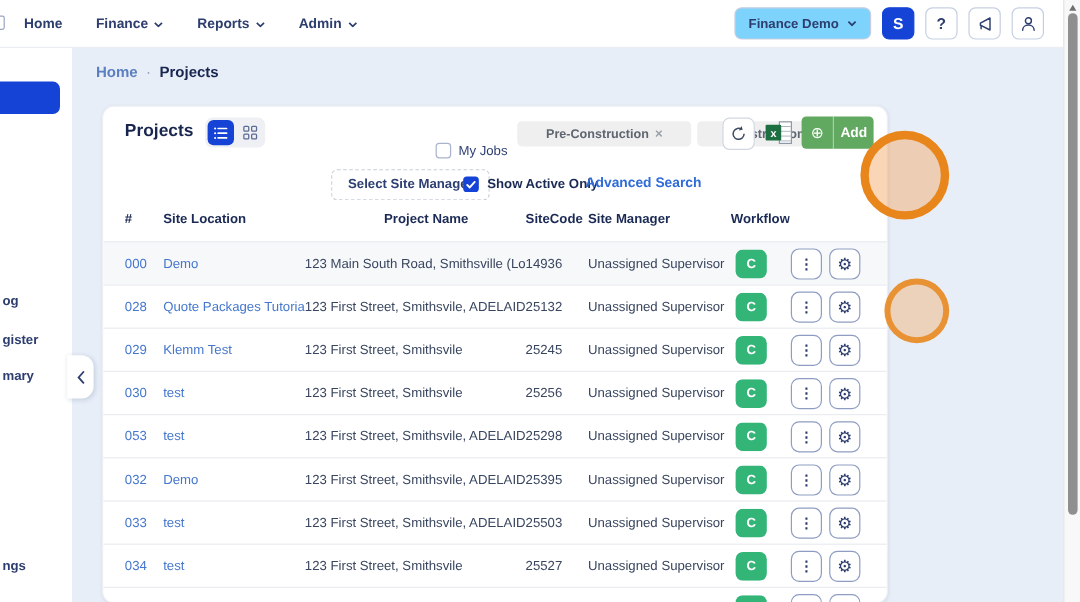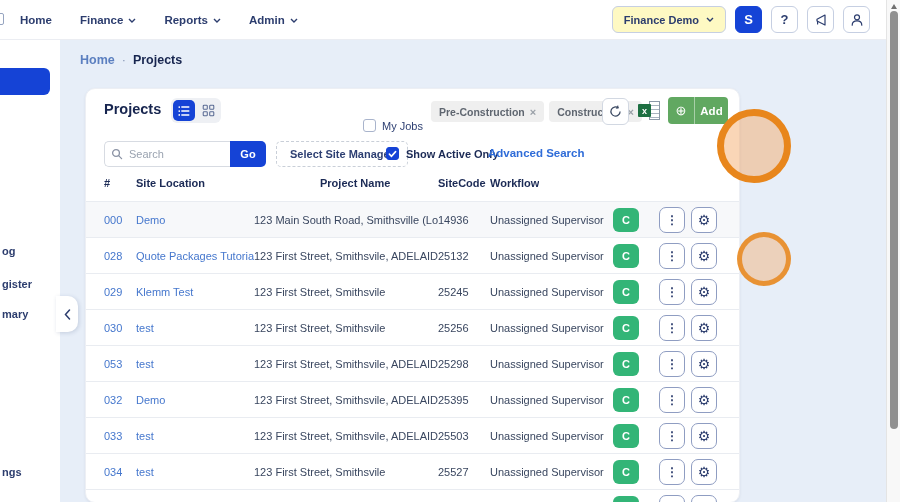--- a/index.html
+++ b/index.html
@@ -6,21 +6,21 @@
   html,body { width:900px; height:502px; overflow:hidden; }
   body { font-family:"Liberation Sans", sans-serif; background:#fff; position:relative; }
   .abs { position:absolute; }
 
   
   #navbar { left:0; top:0; width:886px; height:40px; background:#fff; border-bottom:1px solid #ebedf2; z-index:5; }
   .nav-items { position:absolute; left:20px; top:0; height:40px; display:flex; align-items:center; gap:28px; }
   .nav-item { display:flex; align-items:center; gap:5px; color:#2c3d6e; font-size:11.5px; font-weight:600; cursor:pointer; }
   .partial-logo { position:absolute; left:-4px; top:13px; width:8px; height:12px; border:1.5px solid #7c8db0; border-radius:2px; opacity:.8; }
   .nav-right { position:absolute; right:16px; top:6px; display:flex; align-items:center; gap:9px; }
-  .tenant-btn { height:27px; border:1px solid #c6cfe2; border-radius:6px; background:#fef9c3; display:flex; align-items:center; gap:7px; padding:0 11px; font-size:11px; font-weight:600; color:#2c3d6e; }
+  .tenant-btn { height:27px; border:1px solid #c6cfe2; border-radius:6px; background:#7dd3fc; display:flex; align-items:center; gap:7px; padding:0 11px; font-size:11px; font-weight:600; color:#2c3d6e; }
   .sq-btn { width:27px; height:27px; border:1px solid #c6cfe2; border-radius:6px; background:#fff; display:flex; align-items:center; justify-content:center; color:#2c3d6e; font-size:13px; font-weight:600; }
   .sq-btn.primary { background:#1543d6; border-color:#1543d6; color:#fff; font-weight:700; }
 
   
   #scrollbar { right:0; top:0; width:14px; height:502px; background:#f8f8f8; border-left:1px solid #e4e4e4; z-index:20; }
   #scrollbar .up { position:absolute; top:4px; left:3.5px; width:0; height:0; border-left:3.5px solid transparent; border-right:3.5px solid transparent; border-bottom:5px solid #6f6f6f; }
   #scrollbar .thumb { position:absolute; top:11px; left:3px; width:8px; height:418px; background:#8f8f8f; border-radius:4px; }
 
   
   #sidebar { left:0; top:40px; width:60px; height:462px; background:#fff; z-index:4; }
@@ -42,21 +42,21 @@
   .view-toggle { position:absolute; left:85px; top:9px; background:#eef0f4; border-radius:6px; padding:2px; display:flex; gap:2px; }
   .seg { width:22px; height:21px; border-radius:5px; display:flex; align-items:center; justify-content:center; }
   .seg.active { background:#1543d6; }
 
   .cb { width:13px; height:13px; border:1.5px solid #a9b4cc; border-radius:3px; background:#fff; display:inline-flex; align-items:center; justify-content:center; }
   .cb.checked { background:#1543d6; border-color:#1543d6; }
   .myjobs { position:absolute; left:277px; top:30px; display:flex; align-items:center; gap:6px; }
   .myjobs-label { font-size:11px; color:#2d3f72; }
 
   .chips { position:absolute; left:345px; top:12px; display:flex; gap:5px; }
-  .chip { height:21px; background:#efefef; border-radius:4px; display:flex; align-items:center; gap:5px; padding:0 8px; font-size:10.5px; color:#5f6670; font-weight:600; }
+  .chip { height:21px; background:#efefef; border-radius:4px; display:flex; align-items:center; gap:5px; padding:0 24px; font-size:10.5px; color:#5f6670; font-weight:600; }
   .chip .x { color:#9aa0a8; font-size:11px; }
 
   .refresh-btn { position:absolute; left:516px; top:9px; width:27px; height:27px; border:1px solid #d2d8e2; border-radius:6px; background:#fff; display:flex; align-items:center; justify-content:center; }
 
   .excel { position:absolute; left:552px; top:10px; width:24px; height:24px; }
   .excel .sheet { position:absolute; left:11px; top:2px; width:11px; height:19px; background:#fff; border:1px solid #8d99a8;
      background-image:linear-gradient(#aab4c0 1px, transparent 1px); background-size:100% 4px; background-position:0 3px; }
   .excel .xsq { position:absolute; left:0; top:5px; width:13px; height:13px; background:#1d6f42; color:#fff; font-size:9px; font-weight:700; display:flex; align-items:center; justify-content:center; border-radius:1px; }
 
   .add-btn { position:absolute; left:582px; top:8px; width:60px; height:27px; background:#61a861; border-radius:4px; display:flex; align-items:center; color:#fff; }
@@ -211,44 +211,37 @@
       <div class="sheet"></div>
       <div class="xsq">x</div>
     </div>
 
     <button class="add-btn" style="border:none;">
       <span class="plus">⊕</span>
       <span class="sep"></span>
       <span class="lbl">Add</span>
     </button>
 
-    <div class="search-wrap">
-      <svg class="search-icon" width="12" height="12" viewBox="0 0 12 12">
-          <circle cx="5" cy="5" r="3.4" fill="none" stroke="#8b93a5" stroke-width="1.3"></circle>
-          <path d="M7.6 7.6 L10.6 10.6" stroke="#8b93a5" stroke-width="1.3" stroke-linecap="round"></path>
-        </svg>
-      <input class="search-input" placeholder="Search" style="">
-      <button class="go-btn">Go</button>
-    </div>
     <button class="select-mgr">Select Site Manager</button>
     <div class="active-only">
       <span class="cb checked">
         <svg width="9" height="8" viewBox="0 0 10 9">
             <path d="M1.5 4.7l2.3 2.3L8.5 1.8" fill="none" stroke="#fff" stroke-width="1.8" stroke-linecap="round"></path>
           </svg>
       </span>
       <span class="active-only-label">Show Active Only</span>
     </div>
     <span class="adv-search">Advanced Search</span>
 
     <div class="thead">
       <div class="c col-num">#</div>
       <div class="c col-loc">Site Location</div>
       <div class="c col-name">Project Name</div>
       <div class="c col-code">SiteCode</div>
+      <div class="c col-mgr">Site Manager</div>
       <div class="c">Workflow</div>
     </div>
 
     <div class="trow hl" style="top:112px;">
       <div class="c col-num link">000</div>
       <div class="c col-name link">Demo</div>
       <div class="c col-loc">123 Main South Road, Smithsville (Lot 1)</div>
       <div class="c col-code">14936</div>
       <div class="c col-mgr">Unassigned Supervisor</div>
       <div class="c col-wf"><span class="badge">C</span></div>

